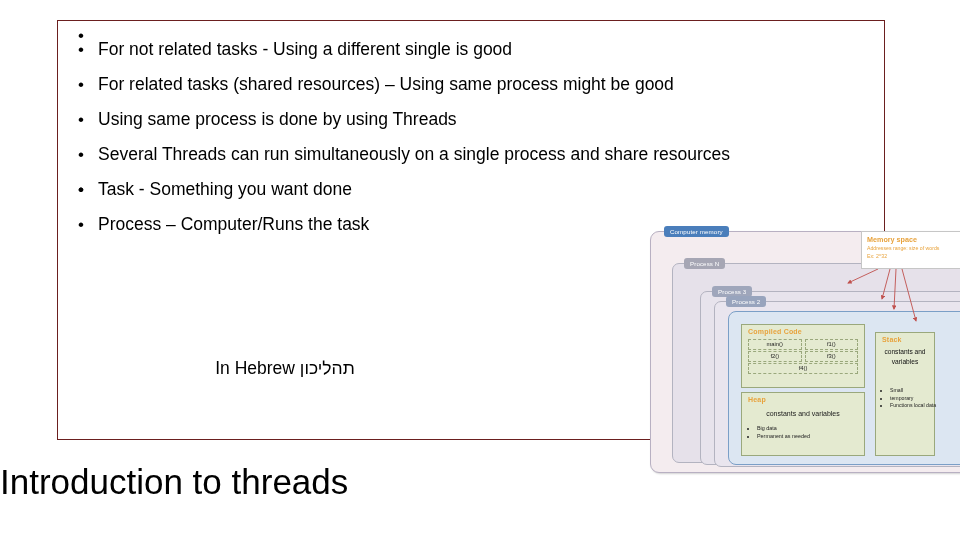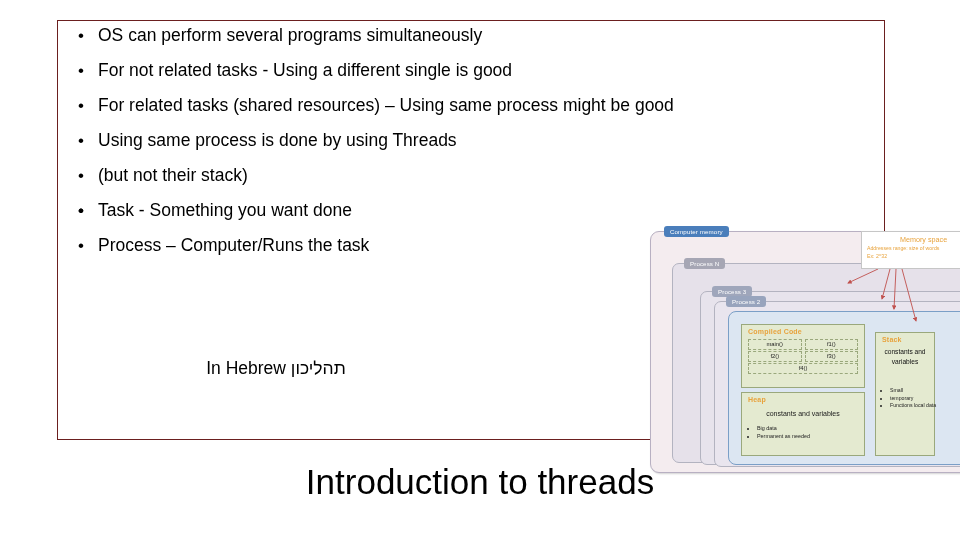--- a/index.html
+++ b/index.html
@@ -26,28 +26,28 @@
     font-size:17.5px;line-height:21px;color:#000;
     margin-bottom:14px;
   }
   .bullets li .dot{
     position:absolute;left:12px;top:0px;font-size:17px;line-height:21px;
   }
   .bullets li b{font-weight:normal;}
   .bullets li .sub{display:block;}
 
   .hebrew-line{
-    position:absolute;left:8px;top:337px;width:420px;text-align:center;
+    position:absolute;left:17px;top:337px;width:420px;text-align:center;
     font-size:17.5px;color:#000;direction:ltr;
   }
   .heb{direction:rtl;unicode-bidi:isolate;}
 
   
   .slide-title{
-    position:absolute;left:0;top:462px;width:960px;text-align:center;
+    position:absolute;left:0;top:462px;width:960px;
     font-size:35px;color:#000;letter-spacing:0px;
   }
 
   
   .diagram{
     position:absolute;left:592px;top:204px;width:332px;height:246px;
   }
   .memory-outer{
     position:absolute;left:0;top:6px;width:332px;height:240px;
     background:#f4ecef;border:1px solid #b8b0c2;border-radius:9px;
@@ -111,61 +111,59 @@
     margin:0;padding-left:8px;font-size:5.2px;line-height:7.5px;color:#222;
   }
 
   
   .callout{
     position:absolute;left:211px;top:6px;width:116px;height:36px;
     background:#ffffff;border:1px solid #c6c6c6;
   }
   .callout-title{
     position:absolute;left:5px;top:3px;font-size:7.2px;color:#e8a33d;
-    font-weight:normal;
-    margin-left:33px;
+    font-weight:bold;
   }
   .callout-sub{
     position:absolute;left:5px;top:13px;width:108px;font-size:5.2px;
     color:#e8a33d;line-height:7.5px;
   }
   .arrows{position:absolute;left:0;top:0;width:332px;height:246px;pointer-events:none;}
 </style>
 </head>
 <body>
 
 <div class="slide">
 
   <div class="content-box">
 
     <ul class="bullets">
 
       <li>
         <span class="dot">•</span>
-        <span>OS can perform several programs simultaneously</span>
       </li>
 
       <li>
         <span class="dot">•</span>
         <span>For not related tasks - Using a </span><b>different</b><span> single is good</span>
       </li>
 
       <li>
         <span class="dot">•</span>
         <span>For related tasks (shared resources) – Using </span><b>same</b><span> process might be good</span>
       </li>
 
       <li>
         <span class="dot">•</span>
         <span>Using same process is done by using </span><b>Threads</b><span></span>
       </li>
 
       <li>
         <span class="dot">•</span>
-        <span class="sub">(but not their stack)</span>
+        <span>Several Threads can run simultaneously on a single process and share resources</span>
       </li>
 
       <li>
         <span class="dot">•</span>
       </li>
 
       <li>
         <span class="dot">•</span>
         <b>Task</b><span> - Something you want done</span>
       </li>

